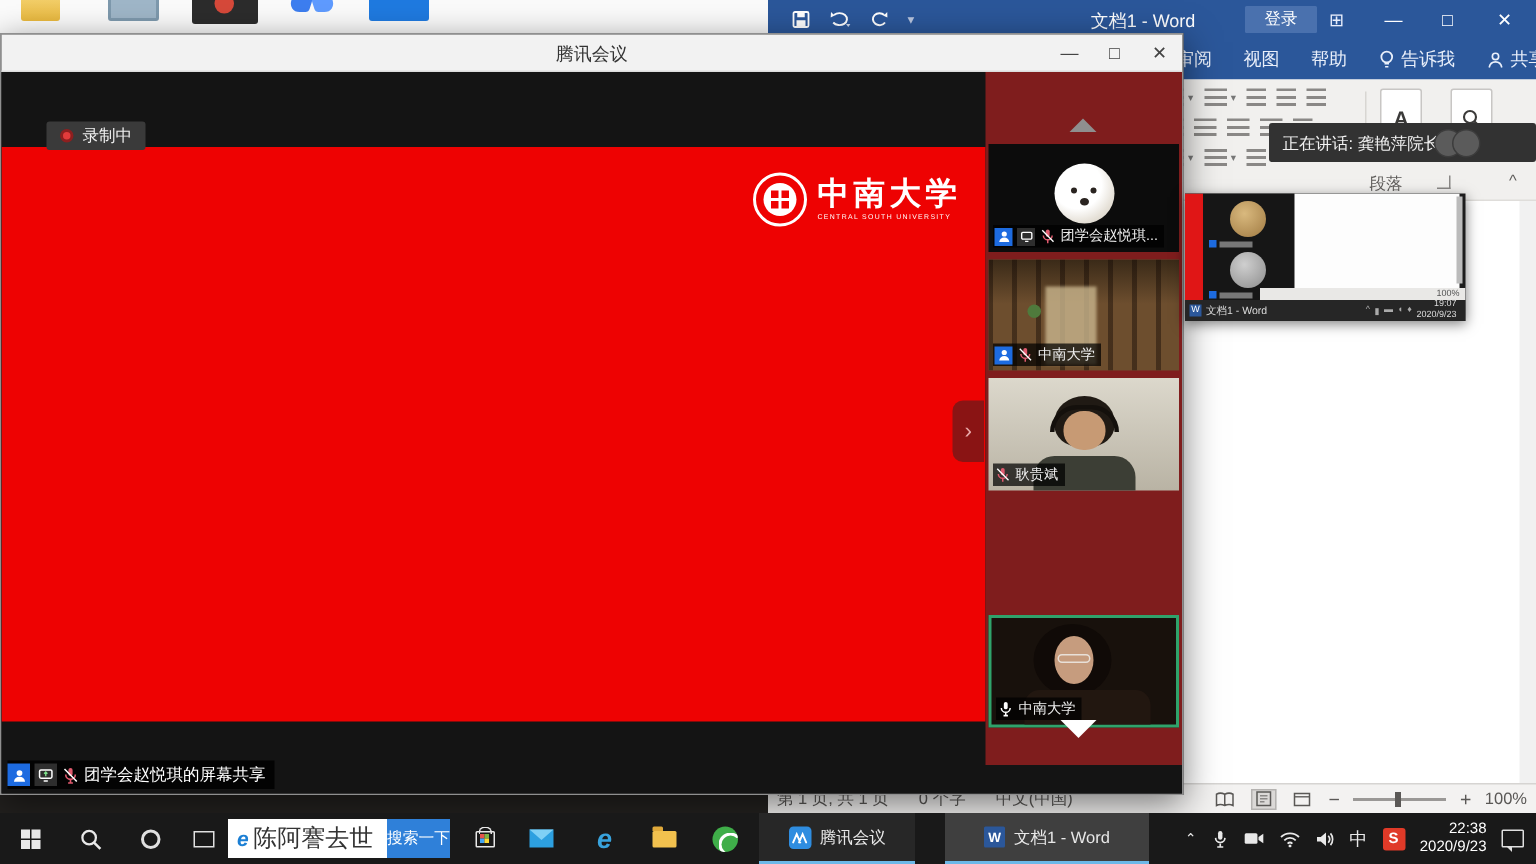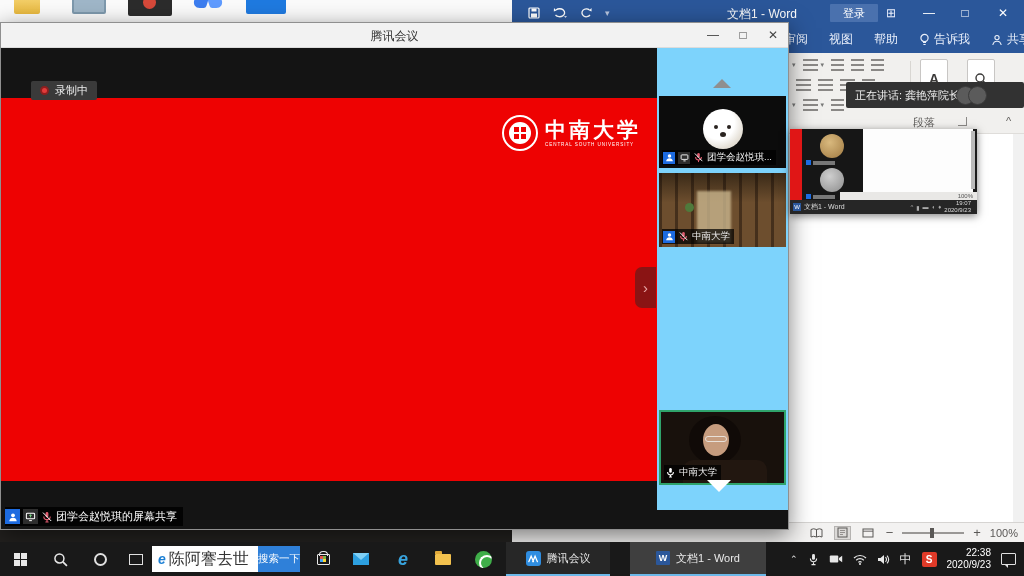--- a/index.html
+++ b/index.html
@@ -77,21 +77,21 @@
 #csu-cn{font-size:21px;font-weight:700;letter-spacing:3px}
 #csu-en{font-size:4.6px;letter-spacing:.9px;margin-top:3px}
 #slide-title{position:absolute;left:0;top:172px;width:100%;text-align:center;color:#fff;font-size:30px;font-weight:800;letter-spacing:2px;white-space:nowrap}
 #expand-tab{position:absolute;left:634px;top:219px;width:21px;height:41px;background:#8a1414;border-radius:7px 0 0 7px;color:#e7a8a8;font-size:15px;text-align:center;line-height:41px}
 #share-banner{position:absolute;left:4px;top:459px;height:19px;background:rgba(0,0,0,.82);display:flex;align-items:center;gap:3px;padding:0 6px 0 0;color:#fff;font-size:11px;white-space:nowrap}
 .badge{width:15px;height:15px;display:flex;align-items:center;justify-content:center}
 .badge.blue{background:#1d6be0}
 .badge.dark{background:#2e2e2e}
 
 
-#strip{position:absolute;left:656px;top:0;width:131px;height:462px;background:#7dd3fc}
+#strip{position:absolute;left:656px;top:0;width:131px;height:462px;background:#7f1d1d}
 #up-arrow{position:absolute;left:56px;top:31px;width:0;height:0;border-left:9px solid transparent;border-right:9px solid transparent;border-bottom:9px solid #8f8f8f}
 .thumb{position:absolute;left:2px;width:127px;overflow:hidden;background:#0e0e0e}
 .vlabel{position:absolute;left:3px;bottom:3px;max-width:120px;display:flex;align-items:center;gap:3px;background:rgba(0,0,0,.72);padding:1px 4px 1px 1px;color:#eee;font-size:9.5px;white-space:nowrap;overflow:hidden}
 .vlabel .badge{width:12px;height:12px}
 #down-arrow{position:absolute;left:50px;top:432px;width:0;height:0;border-left:12px solid transparent;border-right:12px solid transparent;border-top:12px solid #fff;z-index:3}
 
 .scene-puppy{background:#0c0c0c}
 .puppy{position:absolute;left:44px;top:13px;width:40px;height:40px;border-radius:50%;background:radial-gradient(circle at 38% 35%,#fff 0 45%,#e6e1d8 70%,#cfc8bc)}
 .puppy i{position:absolute;border-radius:50%;background:#2a2420}
 .wood-stripes{position:absolute;inset:0;background:repeating-linear-gradient(90deg,rgba(20,10,5,.45) 0 3px,transparent 3px 16px),linear-gradient(180deg,#3a2a18,rgba(0,0,0,0) 40%)}
@@ -266,20 +266,25 @@
         </div>
       <div id="w-paralabel">段落</div>
       <div id="w-launcher"></div>
       <div id="w-collapse">^</div>
     </div>
 
     <div id="w-doc"></div>
     <div id="w-scroll"></div>
 
     <div id="w-status">
+      <div class="lft">
+        <span>第 1 页, 共 1 页</span>
+        <span>0 个字</span>
+        <span>中文(中国)</span>
+      </div>
       <div class="rgt">
         <span class="viewico">
             <svg width="13" height="10" viewBox="0 0 13 10">
               <path d="M1 1.5 Q3.5 0 6.5 1.5 Q9.5 0 12 1.5 V9 Q9.5 7.6 6.5 9 Q3.5 7.6 1 9 Z M6.5 1.5 V9" fill="none" stroke="#5a5856" stroke-width="1"></path>
             </svg>
           </span>
         <span class="viewico active">
             <svg width="11" height="11" viewBox="0 0 11 11">
               <rect x="1" y="1" width="9" height="9" fill="none" stroke="#5a5856" stroke-width="1"></rect>
               <path d="M3 3.5h5M3 5.5h5M3 7.5h3" stroke="#8a8886" stroke-width=".9"></path>
@@ -447,20 +452,37 @@
                   <rect x="4.6" y="1" width="2.8" height="5.4" rx="1.4" fill="#e05a6e"></rect>
                   <path d="M2.8 5.4 a3.2 3.2 0 0 0 6.4 0" fill="none" stroke="#e05a6e" stroke-width="1.1"></path>
                   <path d="M6 8.8 V11" stroke="#e05a6e" stroke-width="1.1"></path>
                   <path d="M2 1.6 L10.2 10" stroke="#fff" stroke-width="1"></path>
                 </svg>
               </span>
             <span>中南大学</span>
           </div>
         </div>
 
+        <div class="thumb scene-man" style="top:204px;height:75px">
+          <div class="man-hair"></div>
+            <div class="headset"></div>
+            <div class="man-face"></div>
+            <div class="man-body"></div>
+          <div class="vlabel">
+            <span>
+                <svg width="11" height="11" viewBox="0 0 12 12">
+                  <rect x="4.6" y="1" width="2.8" height="5.4" rx="1.4" fill="#e05a6e"></rect>
+                  <path d="M2.8 5.4 a3.2 3.2 0 0 0 6.4 0" fill="none" stroke="#e05a6e" stroke-width="1.1"></path>
+                  <path d="M6 8.8 V11" stroke="#e05a6e" stroke-width="1.1"></path>
+                  <path d="M2 1.6 L10.2 10" stroke="#fff" stroke-width="1"></path>
+                </svg>
+              </span>
+            <span>耿贵斌</span>
+          </div>
+        </div>
 
 
         <div class="thumb scene-woman" style="top:362px;height:75px">
           <div class="woman-hair"></div>
             <div class="woman-face"></div>
             <div class="glasses"></div>
             <div class="woman-body"></div>
           <div class="vlabel">
             <span>
                 <svg width="11" height="11" viewBox="0 0 12 12">

